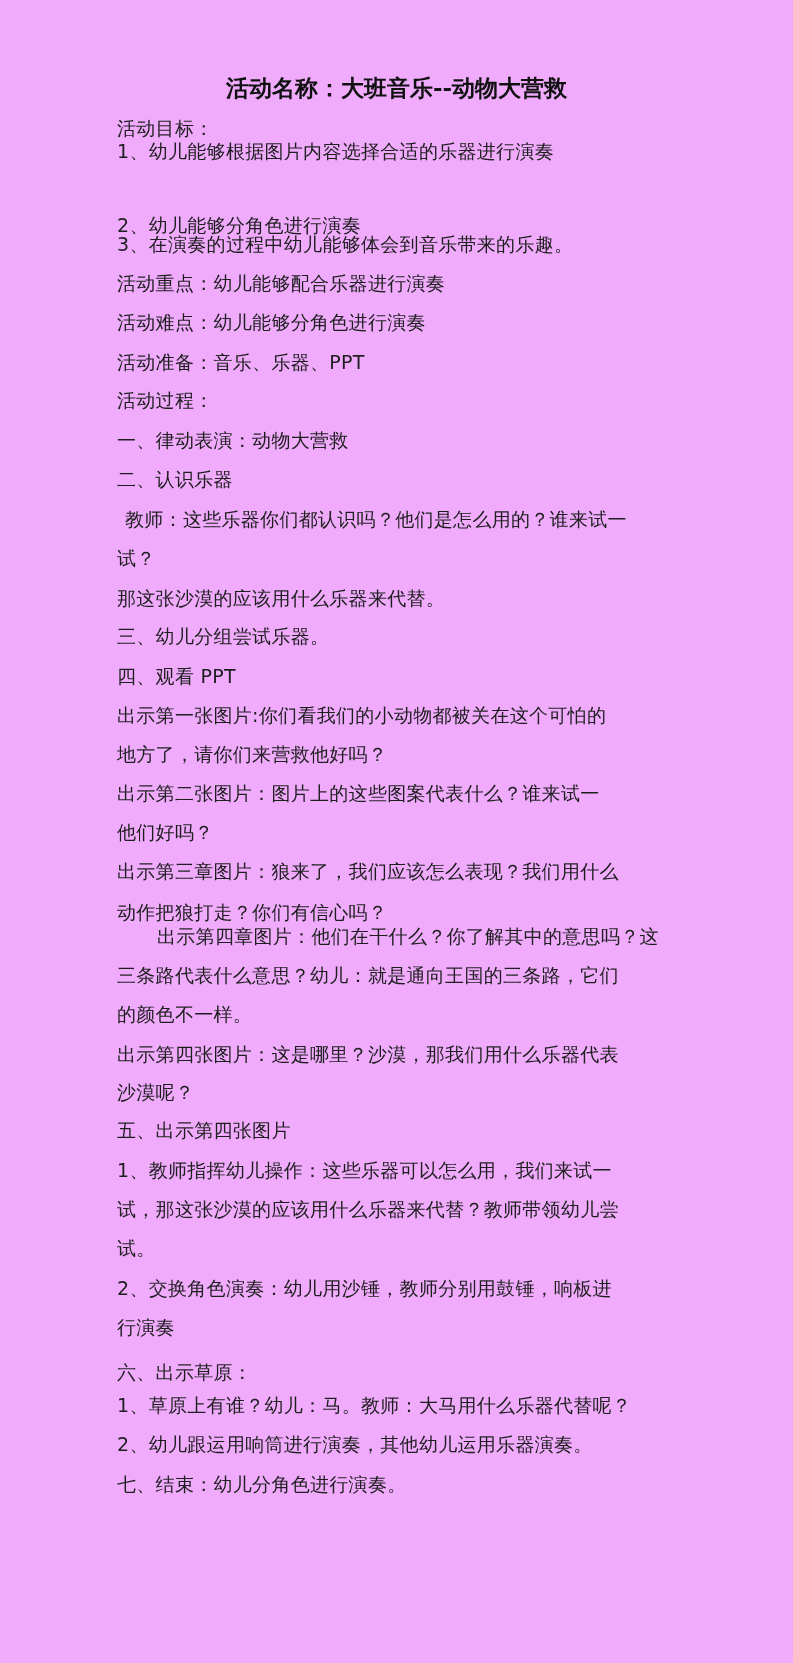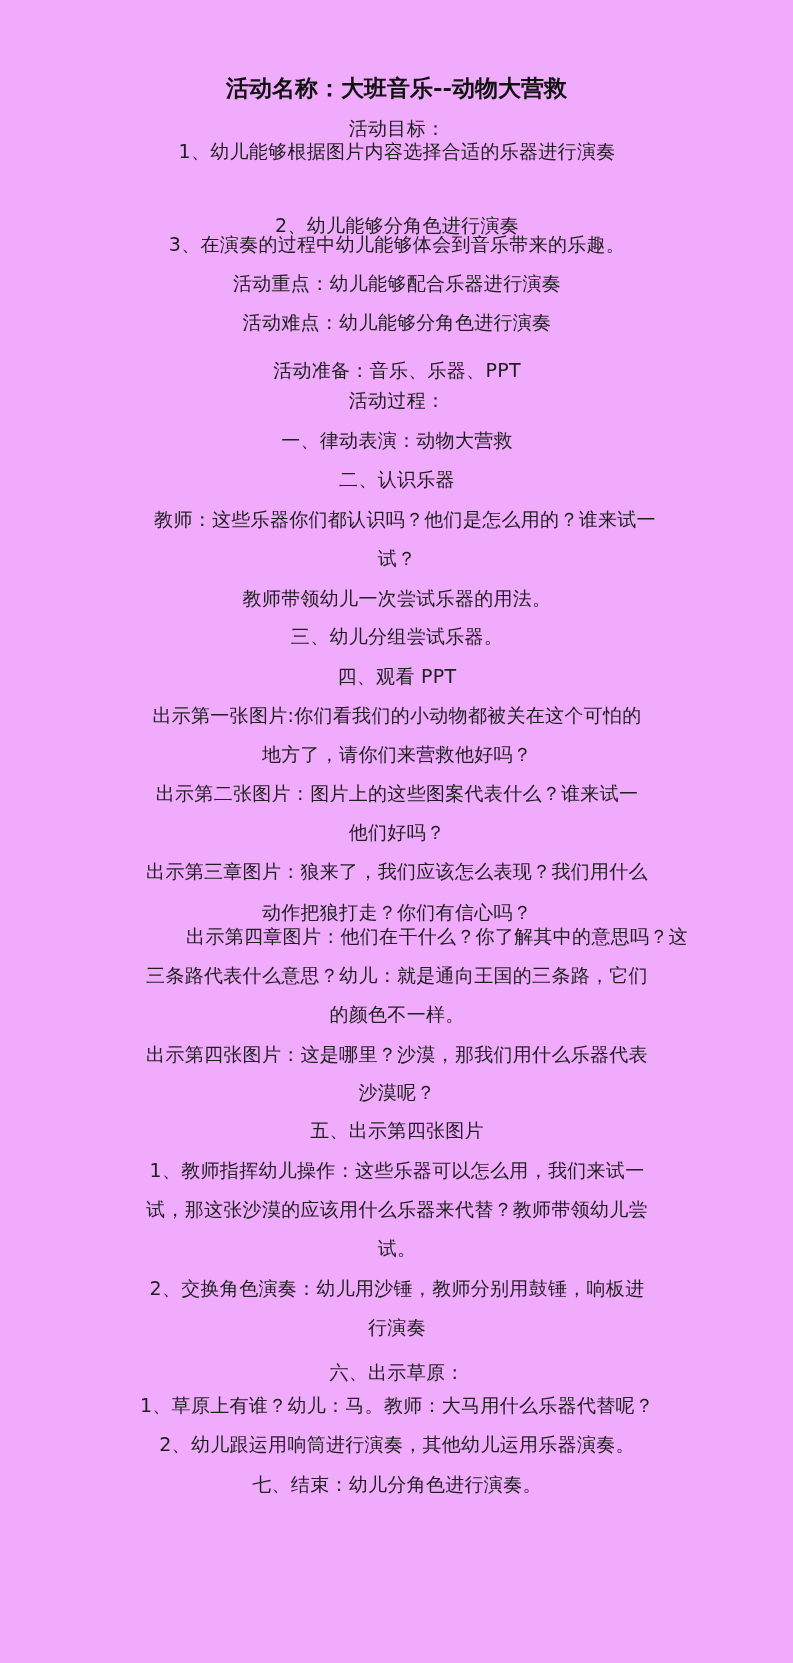--- a/index.html
+++ b/index.html
@@ -3,41 +3,41 @@
 <meta charset="utf-8">
 <style>
   html, body { margin: 0; padding: 0; background: #ffffff; }
   body { width: 793px; height: 1663px; position: relative; overflow: hidden;
          font-family: "DejaVu Sans", "Liberation Sans", sans-serif; color: #1a1a1a; }
   .page { position: absolute; left: 0; top: 0; width: 793px; height: 1663px; background: #f0abfc; }
   .title { position: absolute; left: 0; width: 793px; top: 72px; text-align: center;
            font-family: "DejaVu Serif", "Liberation Serif", serif; font-weight: bold;
            font-size: 23px; line-height: 32px; color: #111; }
   .line { position: absolute; left: 117px; width: 560px; font-size: 19px; line-height: 26px;
-          white-space: nowrap; color: #1e1e1e; letter-spacing: 0.3px; text-align: center; }
+          white-space: nowrap; color: #1e1e1e; letter-spacing: 0.3px; }
 </style>
 </head>
 <body>
 
 <div class="page">
   <div class="title">活动名称：大班音乐--动物大营救</div>
   <div id="lines">
       <div class="line" style="top: 115px;">活动目标：</div>
       <div class="line" style="top: 138px;">1、幼儿能够根据图片内容选择合适的乐器进行演奏</div>
       <div class="line" style="top: 192px; margin-top: 20px;">2、幼儿能够分角色进行演奏</div>
       <div class="line" style="top: 231px;">3、在演奏的过程中幼儿能够体会到音乐带来的乐趣。</div>
       <div class="line" style="top: 270px;">活动重点：幼儿能够配合乐器进行演奏</div>
       <div class="line" style="top: 309px;">活动难点：幼儿能够分角色进行演奏</div>
-      <div class="line" style="top: 349px; margin-top: 8px;">活动准备：音乐、乐器、PPT</div>
+      <div class="line" style="top: 349px;">活动准备：音乐、乐器、PPT</div>
       <div class="line" style="top: 387px;">活动过程：</div>
       <div class="line" style="top: 427px;">一、律动表演：动物大营救</div>
       <div class="line" style="top: 466px;">二、认识乐器</div>
       <div class="line" style="top: 506px; margin-left: 8px;">教师：这些乐器你们都认识吗？他们是怎么用的？谁来试一</div>
       <div class="line" style="top: 545px;">试？</div>
-      <div class="line" style="top: 585px;">教师带领幼儿一次尝试乐器的用法。</div>
+      <div class="line" style="top: 585px;">那这张沙漠的应该用什么乐器来代替。</div>
       <div class="line" style="top: 623px;">三、幼儿分组尝试乐器。</div>
       <div class="line" style="top: 663px;">四、观看 PPT</div>
       <div class="line" style="top: 702px;">出示第一张图片:你们看我们的小动物都被关在这个可怕的</div>
       <div class="line" style="top: 741px;">地方了，请你们来营救他好吗？</div>
       <div class="line" style="top: 780px;">出示第二张图片：图片上的这些图案代表什么？谁来试一</div>
       <div class="line" style="top: 819px;">他们好吗？</div>
       <div class="line" style="top: 858px;">出示第三章图片：狼来了，我们应该怎么表现？我们用什么</div>
       <div class="line" style="top: 899px;">动作把狼打走？你们有信心吗？</div>
       <div class="line" style="top: 923px; margin-left: 40px;">出示第四章图片：他们在干什么？你了解其中的意思吗？这</div>
       <div class="line" style="top: 962px;">三条路代表什么意思？幼儿：就是通向王国的三条路，它们</div>

